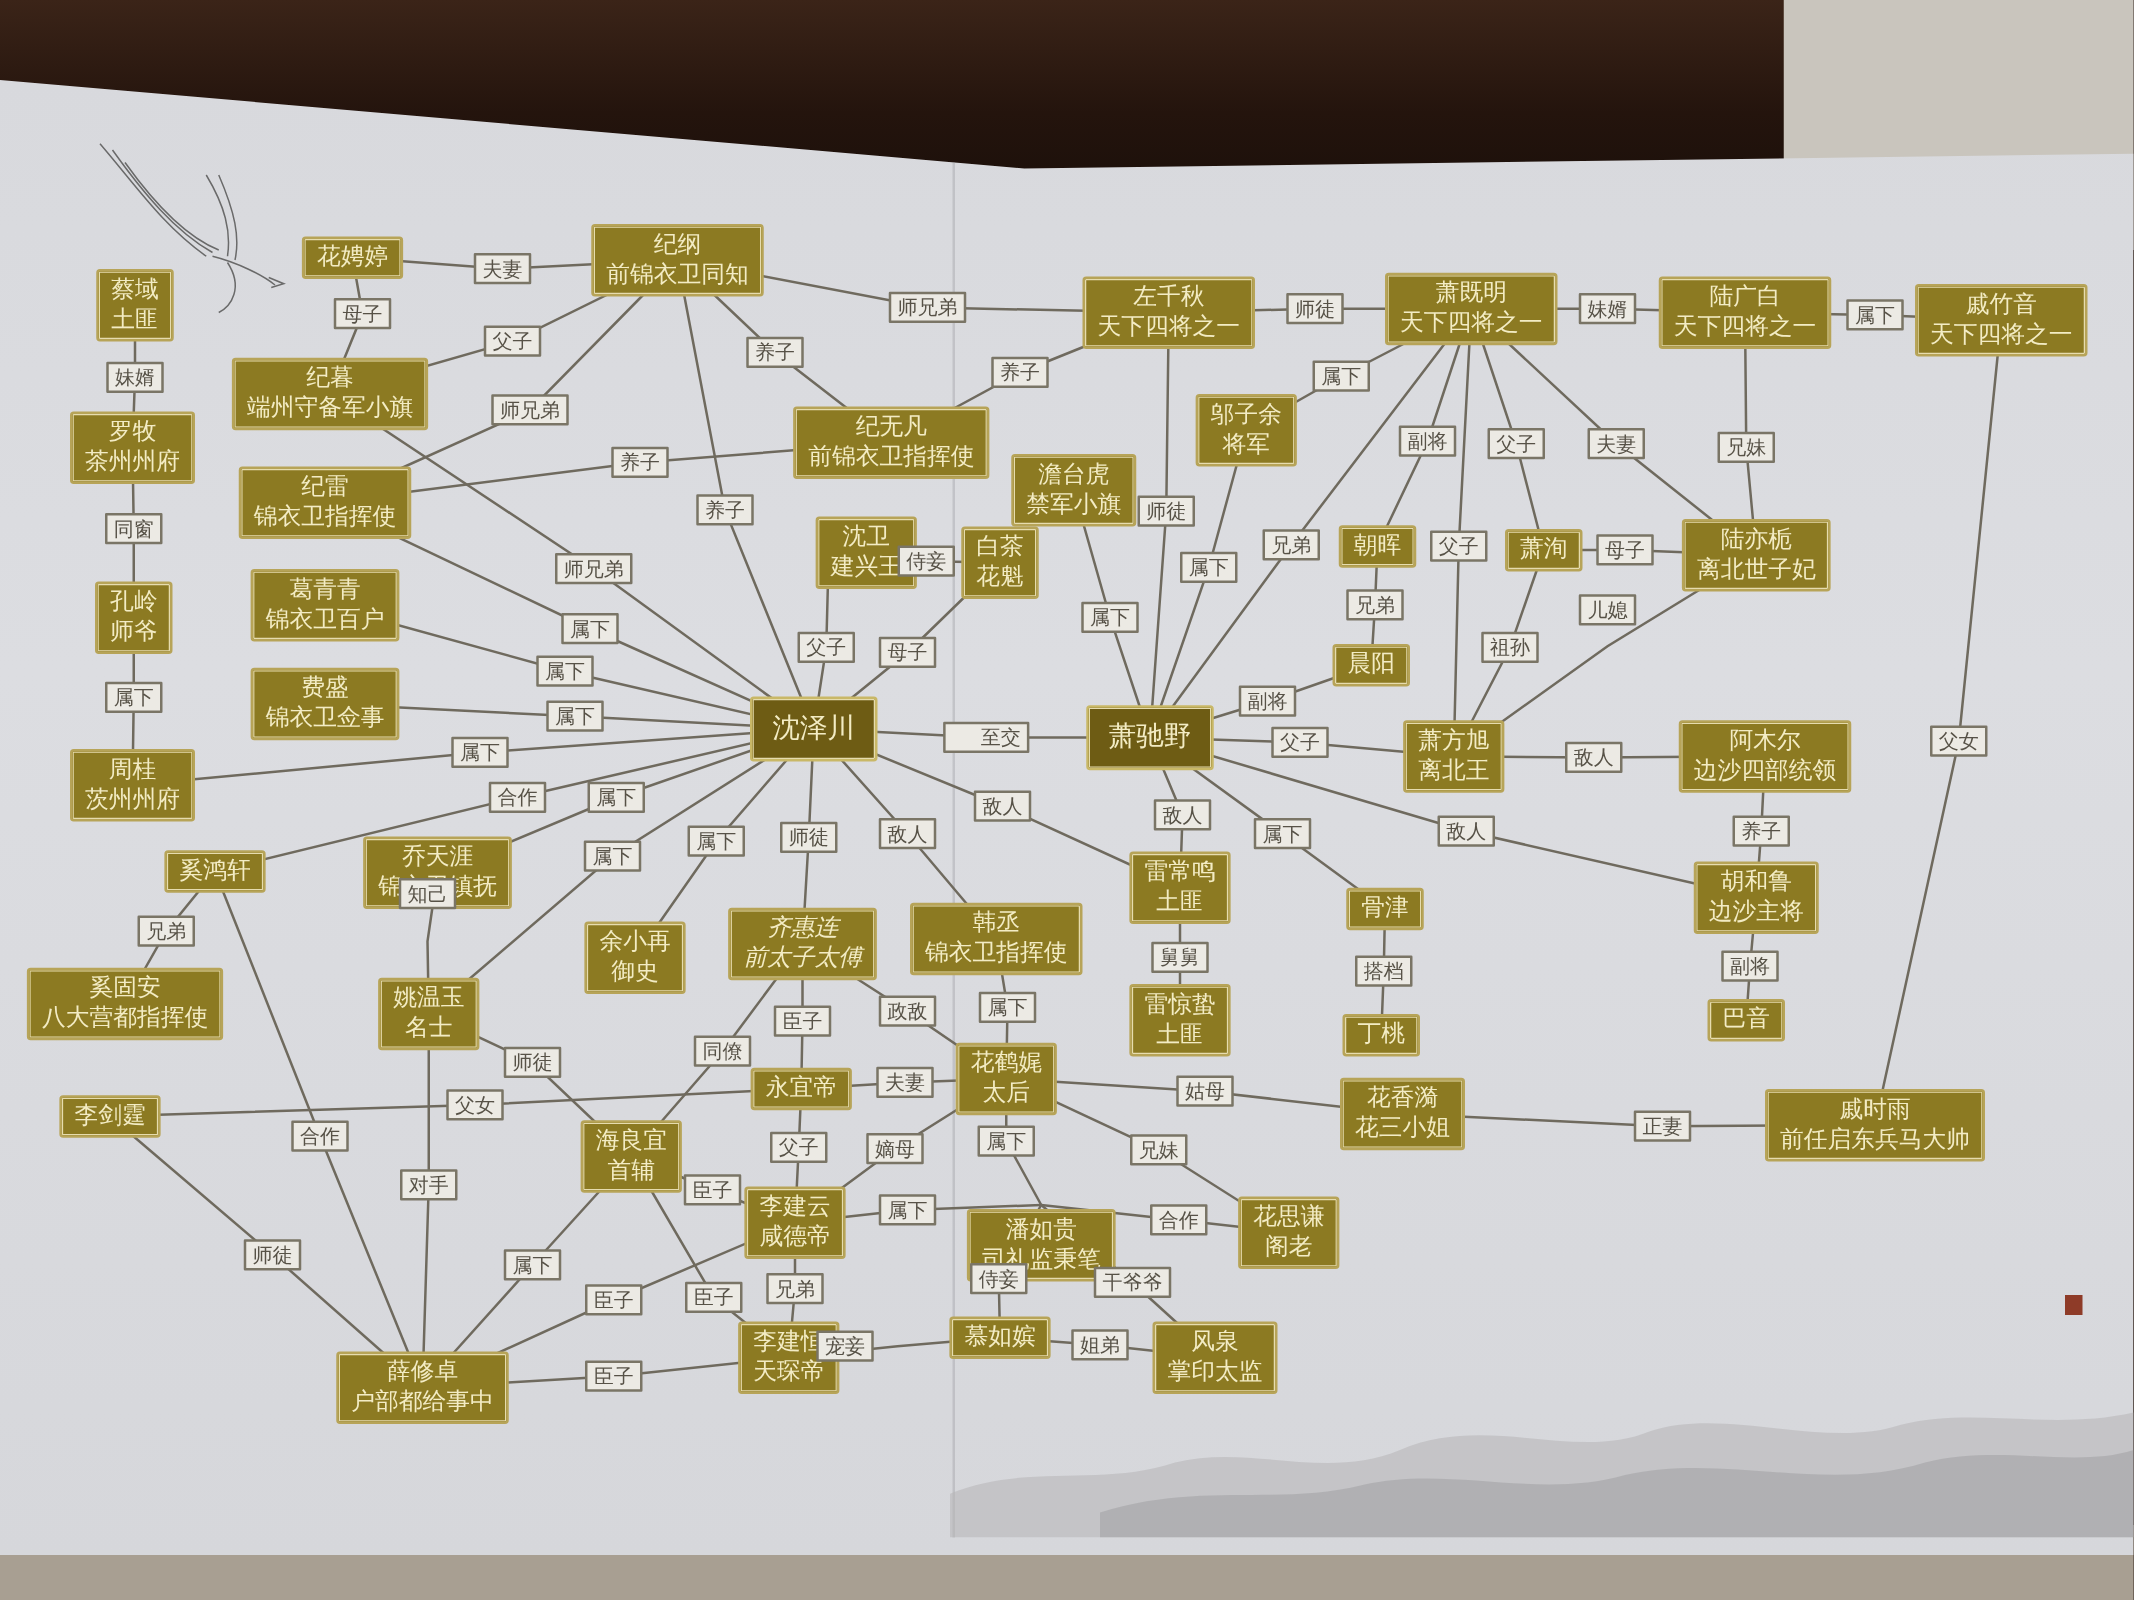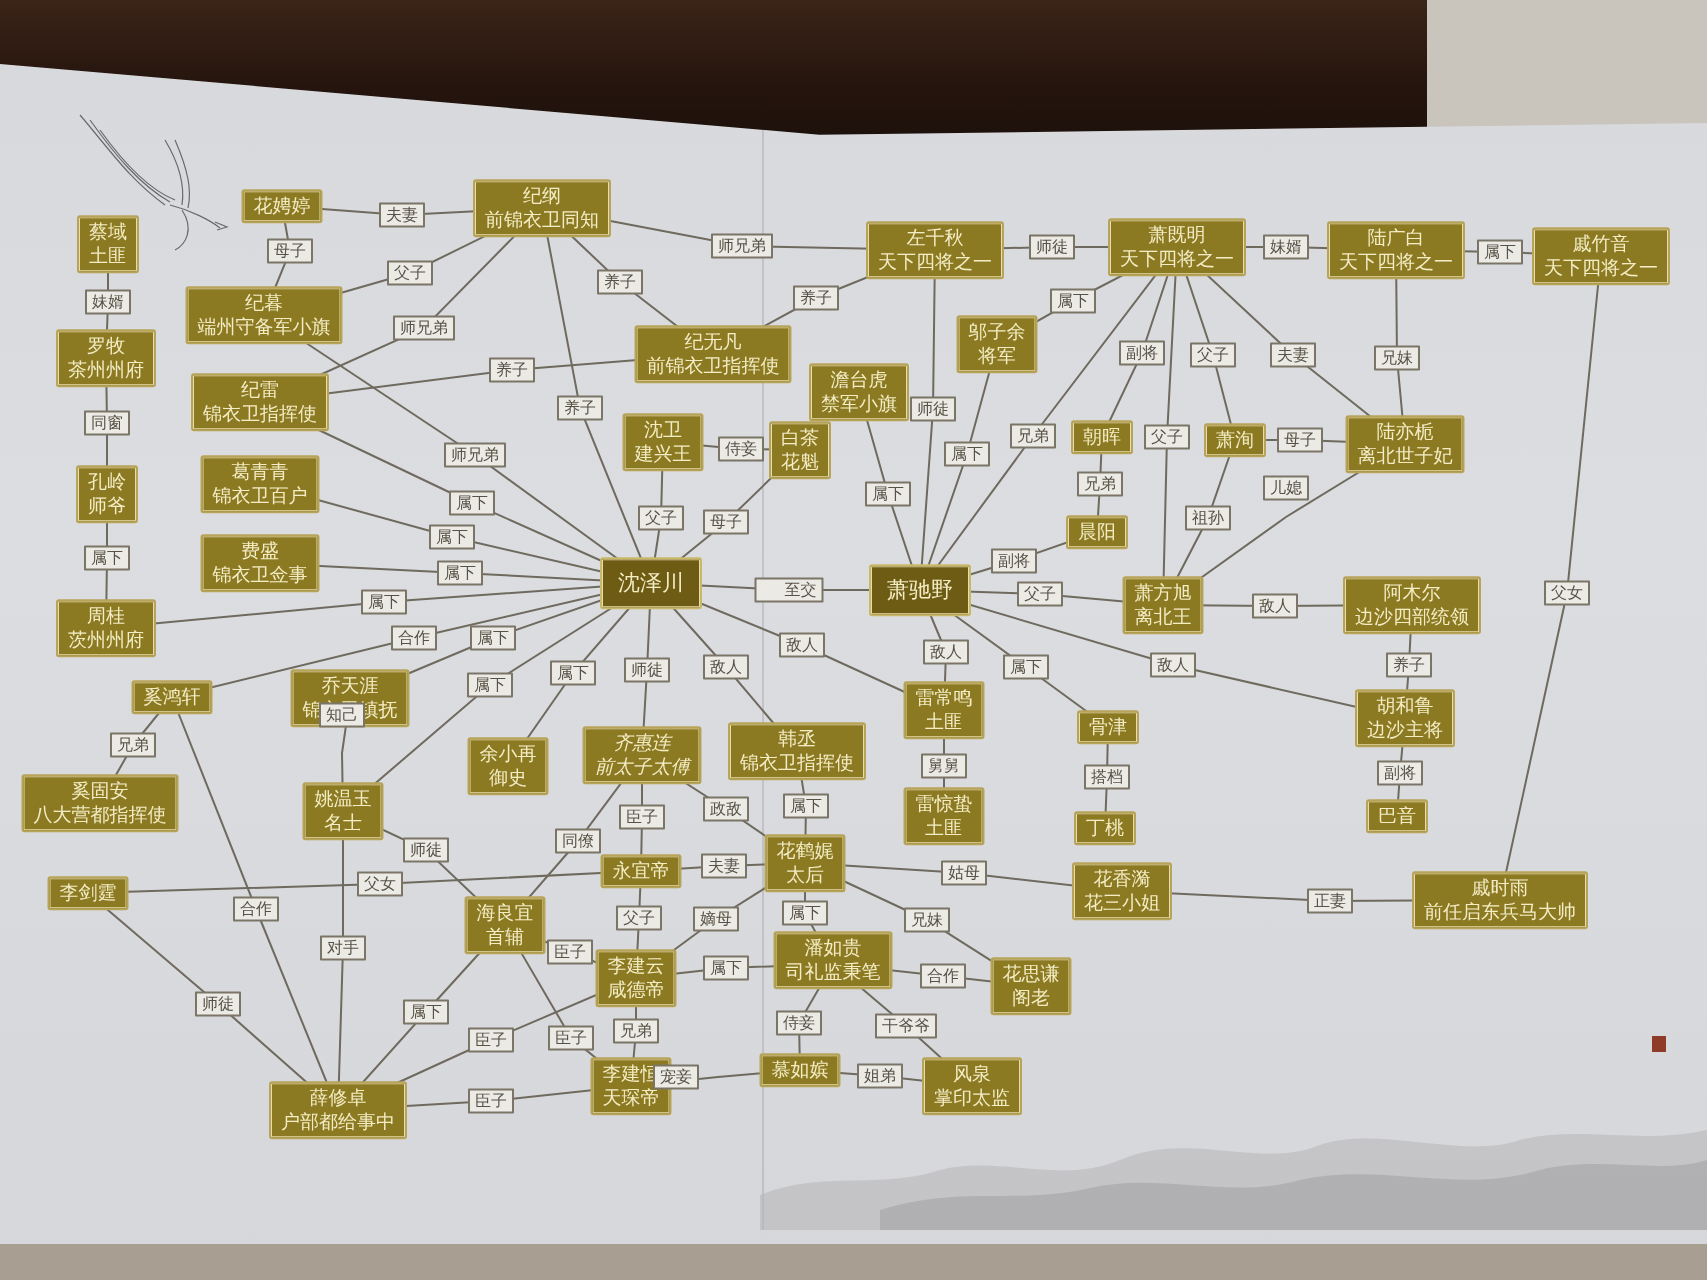--- a/index.html
+++ b/index.html
@@ -195,21 +195,21 @@
       <span class="t">锦衣卫百户</span>
     </div>
     <div class="node" style="left: 260px; top: 563px;">
       <span class="n">费盛</span>
       <span class="t">锦衣卫佥事</span>
     </div>
     <div class="node" style="left: 106px; top: 628px;">
       <span class="n">周桂</span>
       <span class="t">茨州州府</span>
     </div>
-    <div class="node" style="left: 663px; top: 442px;">
+    <div class="node" style="left: 693px; top: 442px;">
       <span class="n">沈卫</span>
       <span class="t">建兴王</span>
     </div>
     <div class="node" style="left: 800px; top: 450px;">
       <span class="n">白茶</span>
       <span class="t">花魁</span>
     </div>
     <div class="node main" style="left: 651px; top: 583px;">
       <span class="n">沈泽川</span>
     </div>
@@ -328,21 +328,21 @@
       <span class="t">前任启东兵马大帅</span>
     </div>
     <div class="node" style="left: 505px; top: 925px;">
       <span class="n">海良宜</span>
       <span class="t">首辅</span>
     </div>
     <div class="node" style="left: 636px; top: 978px;">
       <span class="n">李建云</span>
       <span class="t">咸德帝</span>
     </div>
-    <div class="node" style="left: 833px; top: 960px;">
+    <div class="node" style="left: 833px; top: 996px;">
       <span class="n">潘如贵</span>
       <span class="t">司礼监秉笔</span>
     </div>
     <div class="node" style="left: 1031px; top: 986px;">
       <span class="n">花思谦</span>
       <span class="t">阁老</span>
     </div>
     <div class="node" style="left: 338px; top: 1110px;">
       <span class="n">薛修卓</span>
       <span class="t">户部都给事中</span>

